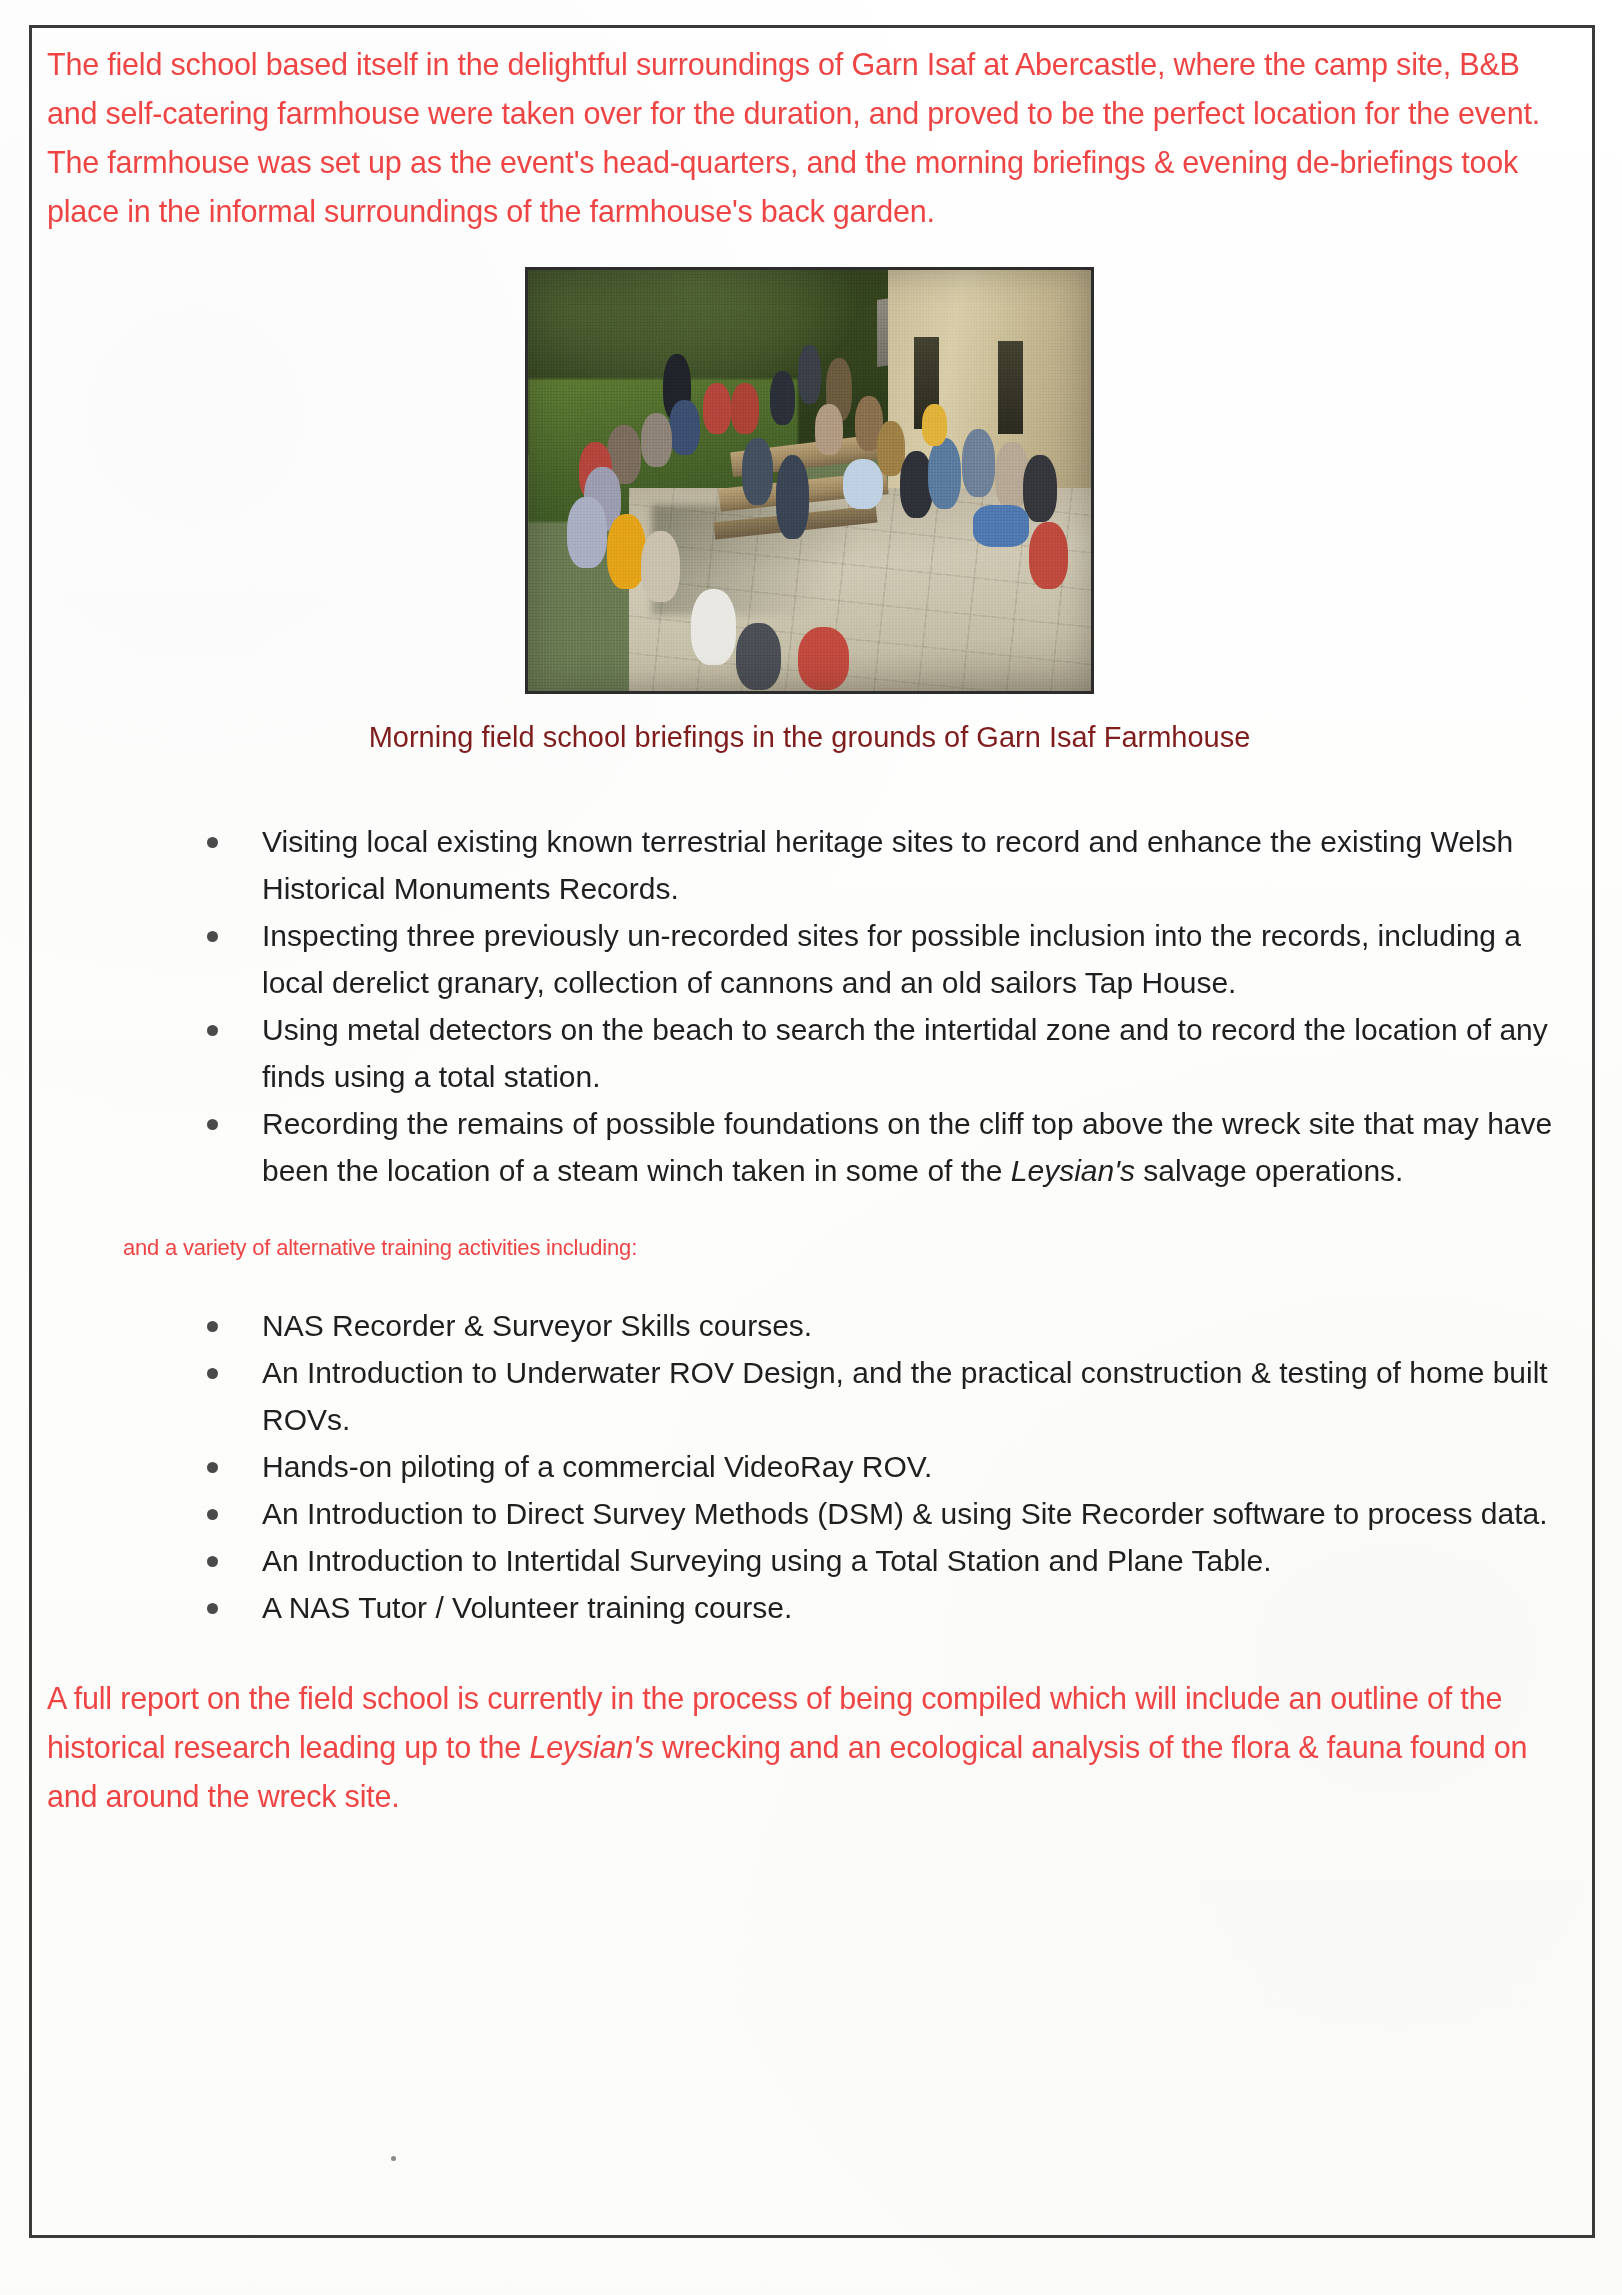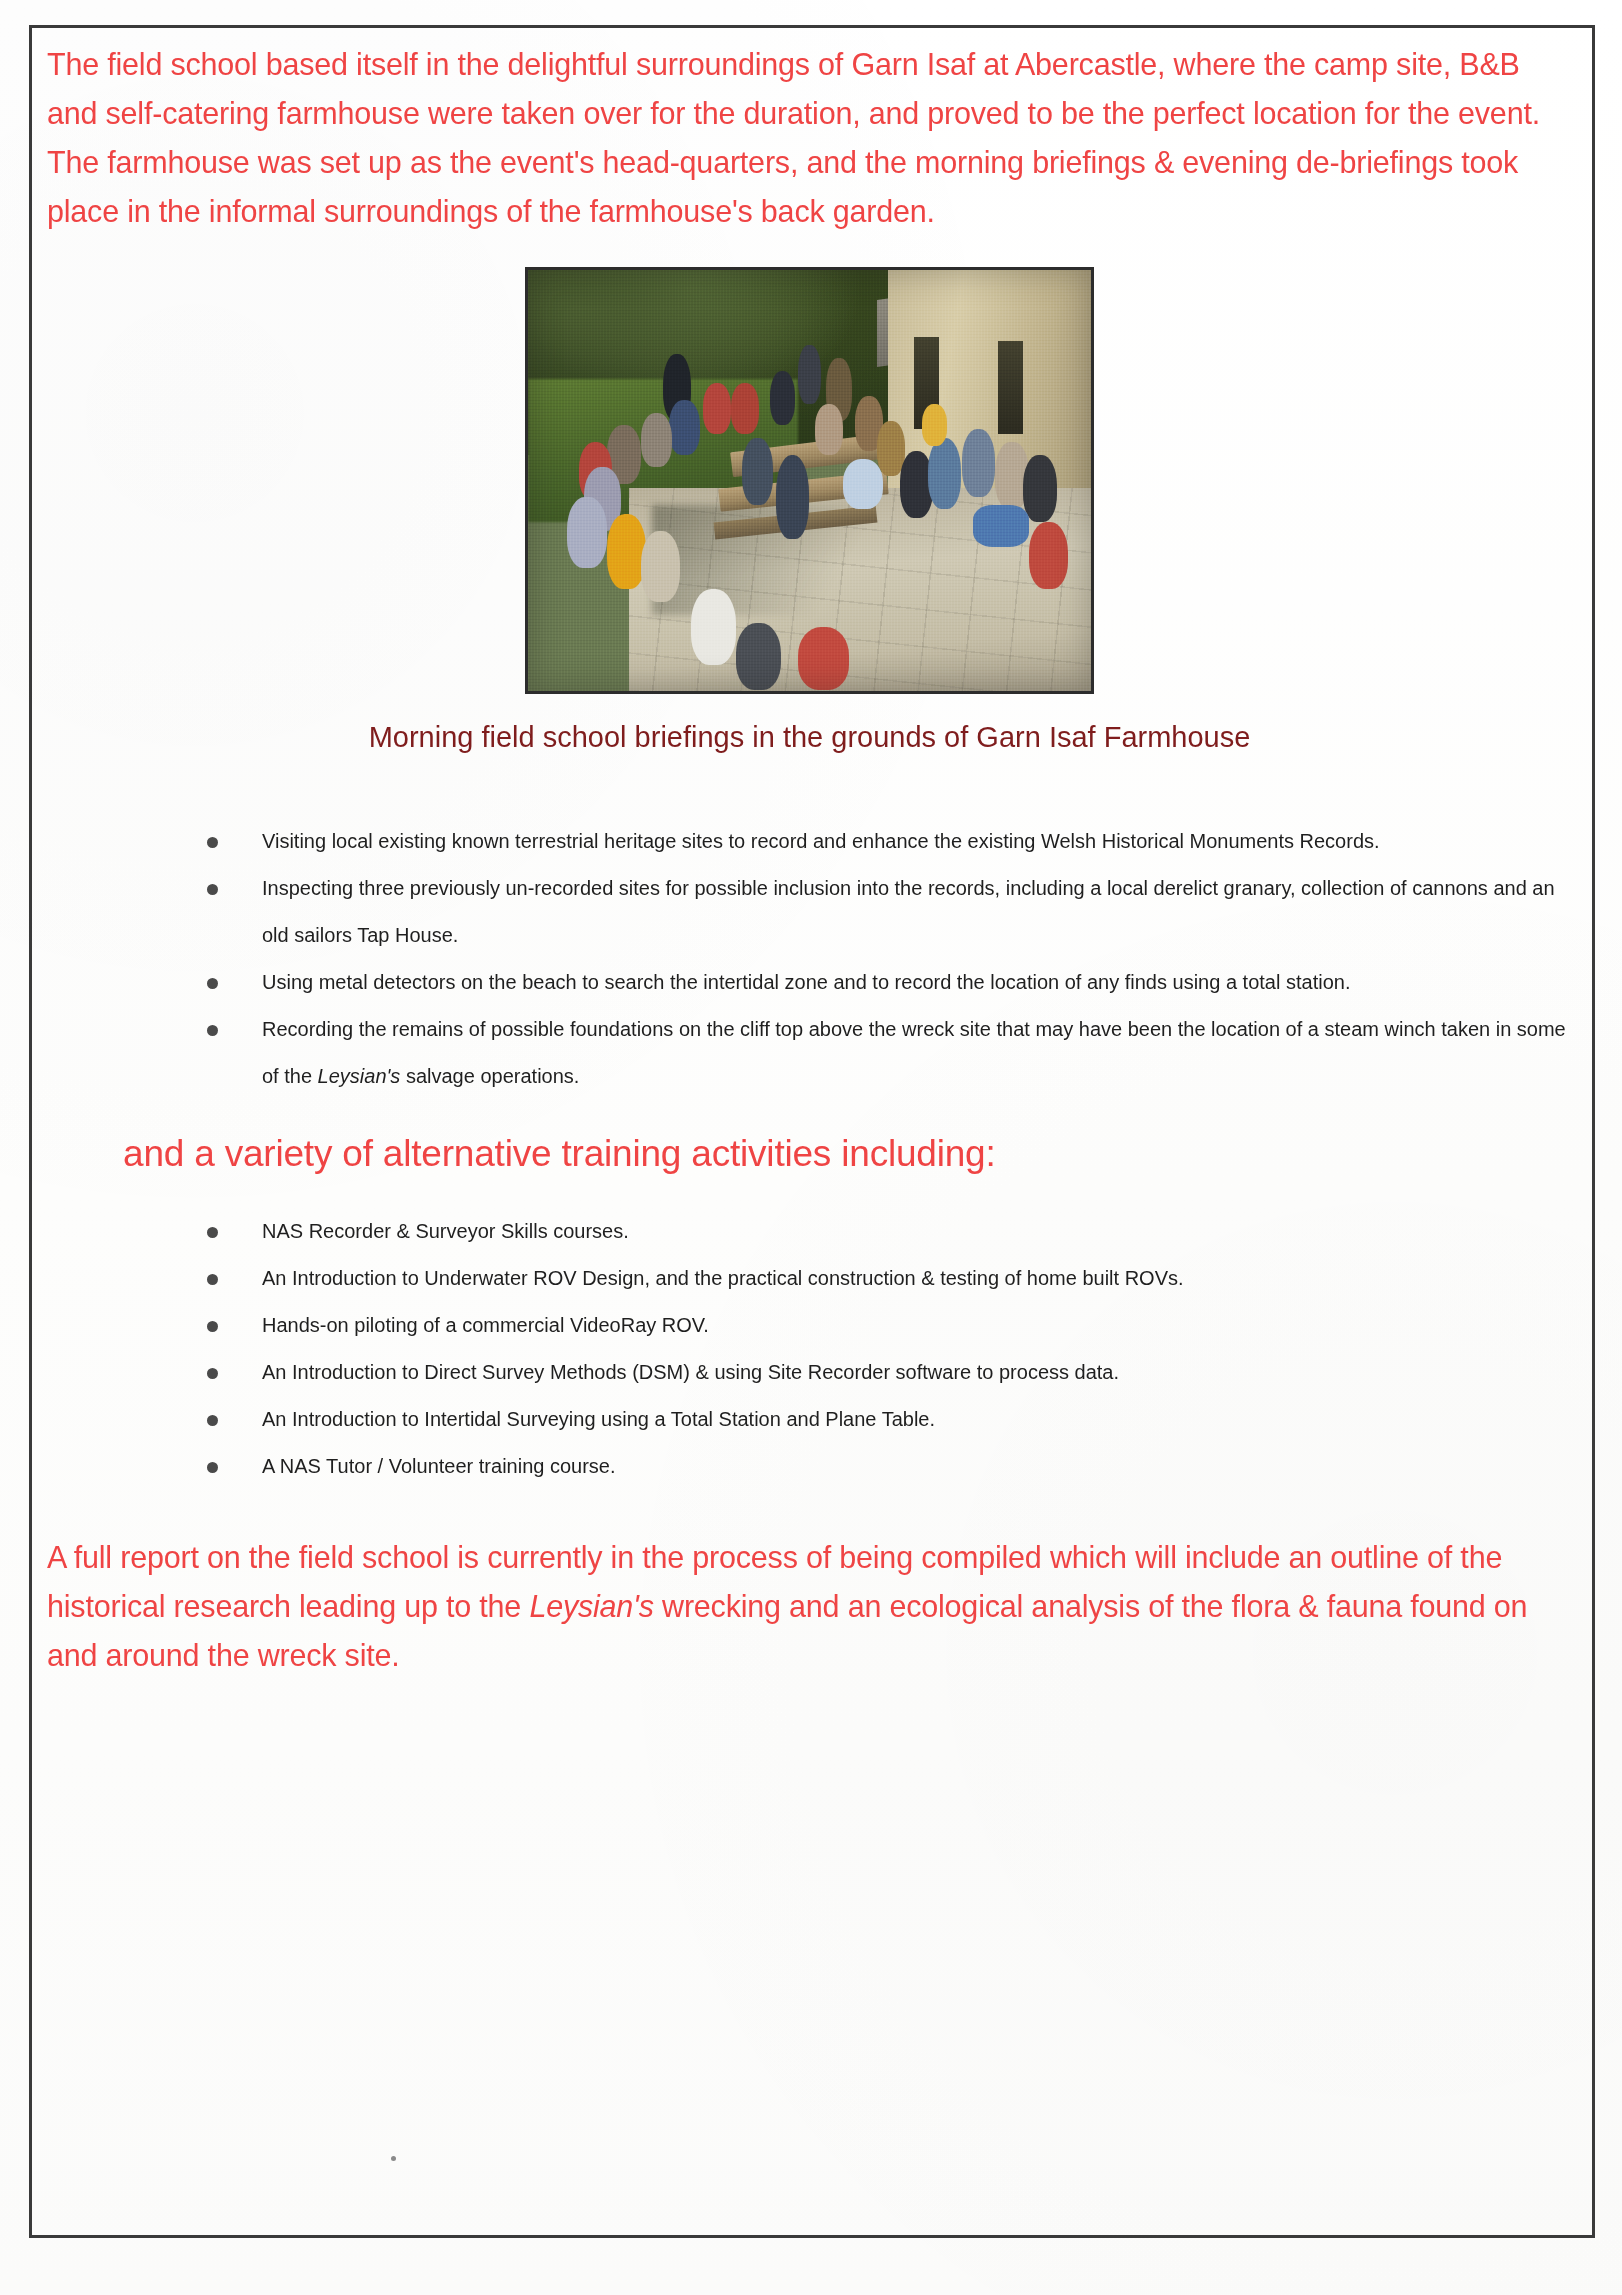--- a/index.html
+++ b/index.html
@@ -181,37 +181,37 @@
   
   .blist {
     list-style: none;
     margin: 0;
     padding: 0;
   }
   .blist li {
     position: relative;
     padding-left: 55px;
     margin-left: 160px;
-    font-size: 20px;
+    font-size: 30px;
     line-height: 47px;
     color: #1f1f1f;
     margin-bottom: 0;
   }
   .blist li .bullet-dot {
     position: absolute;
     left: 0;
     top: 19px;
     width: 11.4px;
     height: 11.4px;
     border-radius: 50%;
     background: #4a4a4a;
   }
   .indent-line {
     margin-left: 76px;
-    font-size: 37px;
+    font-size: 22px;
     line-height: 47px;
   }
   em.ital {
     font-style: italic;
     font-family: "Liberation Sans", sans-serif;
   }
   .stray-dot {
     position: absolute;
     left: 391px;
     top: 2156px;

